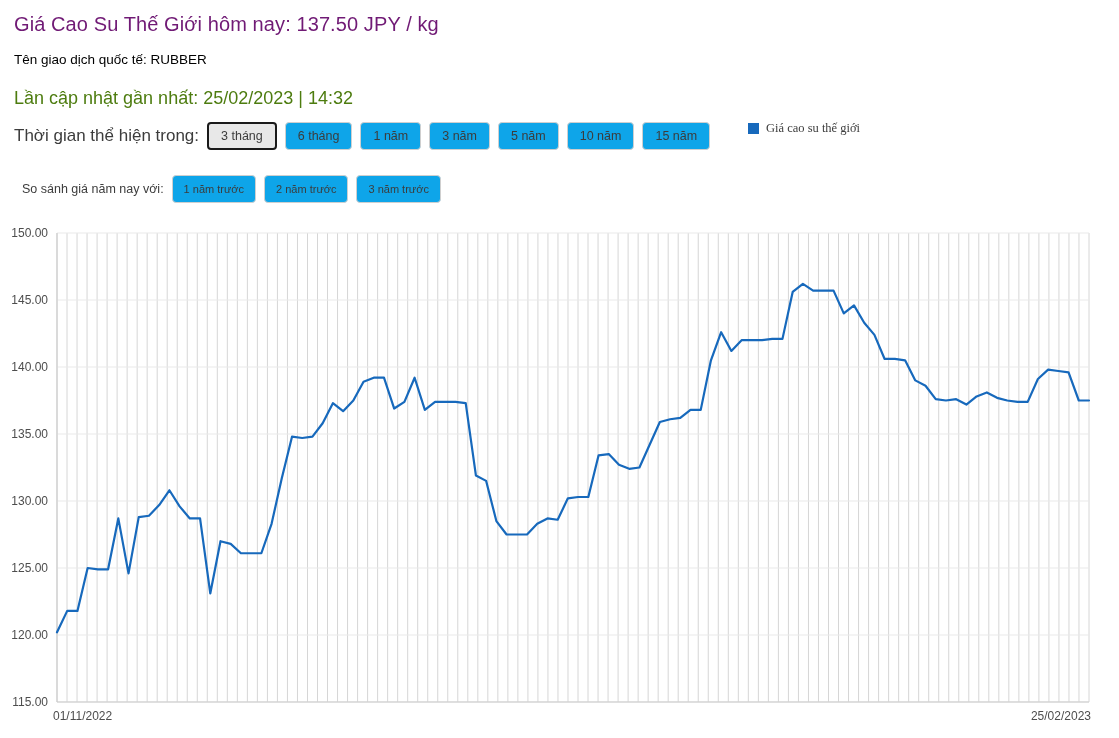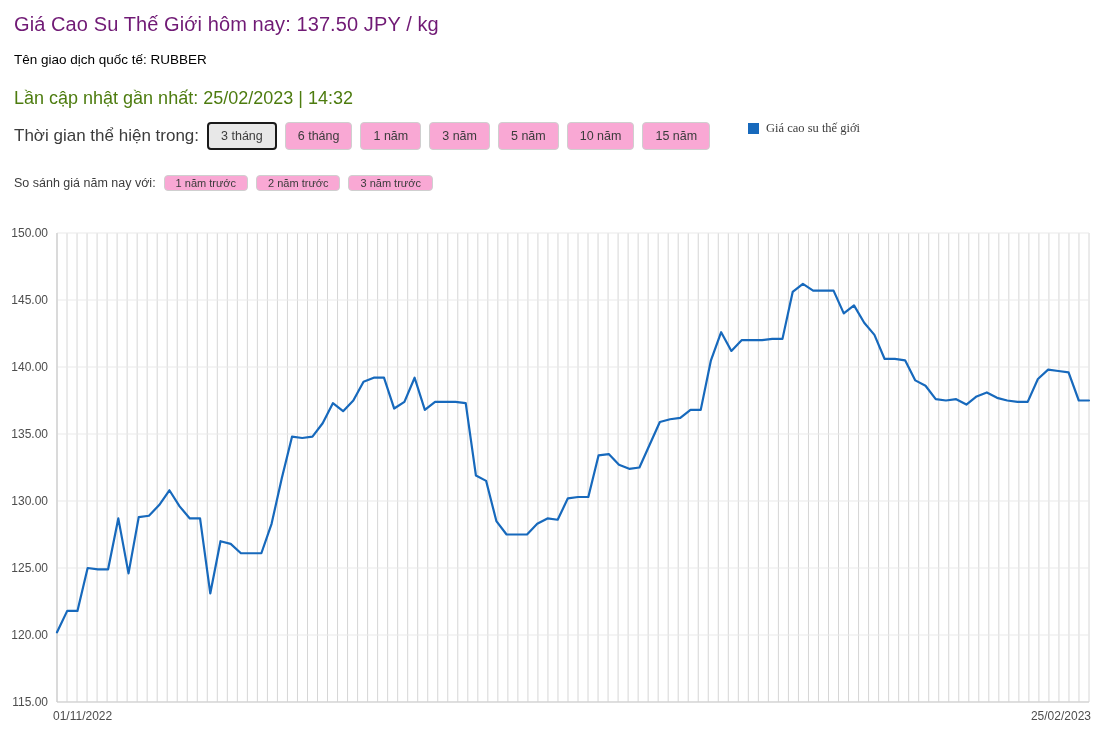--- a/index.html
+++ b/index.html
@@ -25,39 +25,39 @@
   .updated {
     position: absolute; left: 14px; top: 88px;
     font-size: 18px; color: #4d7c0f; white-space: nowrap;
   }
 
   .ctl-row { position: absolute; display: flex; align-items: center; }
   .ctl-row.row1 { left: 14px; top: 122px; }
   .ctl-row.row2 { left: 14px; top: 175px; }
 
   .ctl-label { font-size: 17px; color: #3c3c3c; margin-right: 8px; white-space: nowrap; }
-  .ctl-label.small { font-size: 12.5px; }
+  .ctl-label.small { font-size: 12.5px; margin-left: 8px; }
 
   .btn {
     border: 1px solid #cfcfcf;
-    background: #f9a8d4;
+    background: #0ea5e9;
     border-radius: 4px;
     color: #3c3c3c;
     cursor: pointer;
     font-family: "Liberation Sans", sans-serif;
     display: inline-flex; align-items: center; justify-content: center;
     white-space: nowrap;
   }
   .btn.range { height: 28px; padding: 0 12px; font-size: 12.5px; margin-right: 8px; }
   .btn.range.active {
     border: 2px solid #1a1a1a;
     background: #e8e8e8;
     font-weight: 400;
   }
-  .btn.compare { height: 16px; padding: 0 11px; font-size: 11px; margin-right: 8px; }
+  .btn.compare { height: 28px; padding: 0 11px; font-size: 11px; margin-right: 8px; }
 
   .legend {
     position: absolute; left: 748px; top: 121px;
     display: flex; align-items: center; gap: 7px;
   }
   .legend-swatch { width: 11px; height: 11px; background: #1769bc; display: block; }
   .legend-text { font-size: 12.5px; color: #3c3c3c; white-space: nowrap; font-family: Liberation Serif, serif; }
 
   .chart-wrap { position: absolute; left: 0; top: 218px; width: 1119px; height: 520px; }
   .chart-svg { display: block; }

